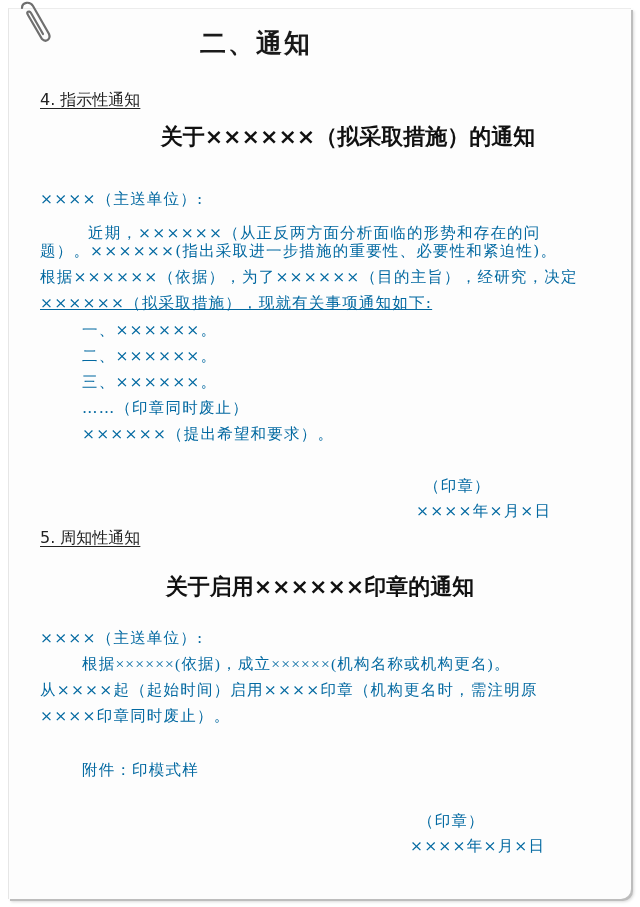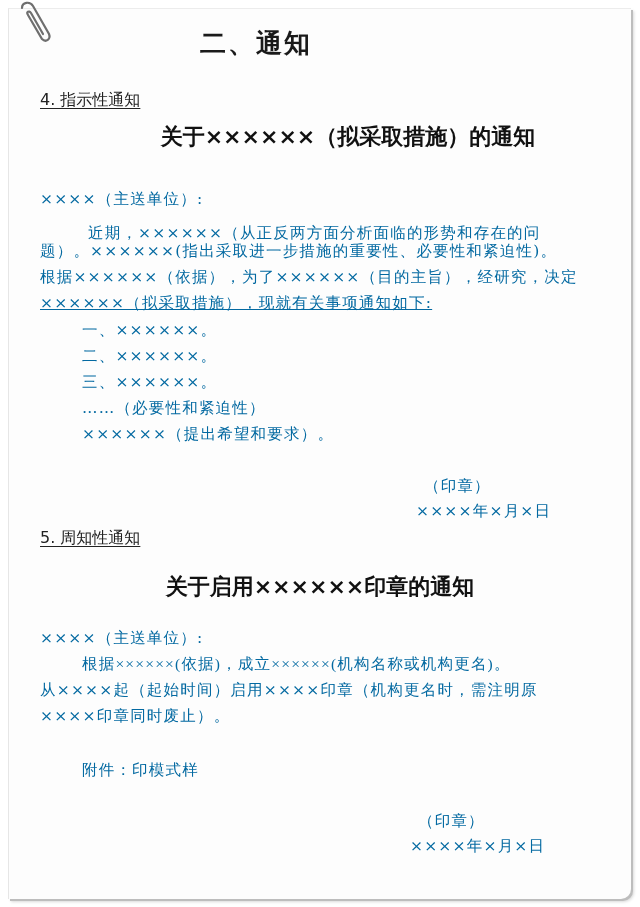--- a/index.html
+++ b/index.html
@@ -80,21 +80,21 @@
 
 <div class="abs body-line" style="left:40px; top:189px;">××××（主送单位）:</div>
 <div class="abs body-line" style="left:82px; top:223px;margin-left:6px;">近期，××××××（从正反两方面分析面临的形势和存在的问</div>
 <div class="abs body-line" style="left:40px; top:241px;">题）。××××××(指出采取进一步措施的重要性、必要性和紧迫性)。</div>
 <div class="abs body-line" style="left:40px; top:267px;">根据××××××（依据），为了××××××（目的主旨），经研究，决定</div>
 <div class="abs body-line" style="left:40px; top:293px;text-decoration:underline;">××××××（拟采取措施），现就有关事项通知如下:</div>
 
 <div class="abs body-line" style="left:82px; top:320px;">一、××××××。</div>
 <div class="abs body-line" style="left:82px; top:346px;">二、××××××。</div>
 <div class="abs body-line" style="left:82px; top:372px;">三、××××××。</div>
-<div class="abs body-line" style="left:82px; top:398px;">……（必要性和紧迫性）</div>
+<div class="abs body-line" style="left:82px; top:398px;">……（印章同时废止）</div>
 <div class="abs body-line" style="left:82px; top:424px;">××××××（提出希望和要求）。</div>
 
 <div class="abs body-line" style="left:424px; top:476px;">（印章）</div>
 <div class="abs body-line" style="left:416px; top:501px;">××××年×月×日</div>
 
 <div class="abs section-heading" style="left:40px; top:528px;">5. 周知性通知</div>
 <div class="abs notice-title" style="top:572px;">关于启用××××××印章的通知</div>
 
 <div class="abs body-line" style="left:40px; top:628px;">××××（主送单位）:</div>
 <div class="abs body-line" style="left:82px; top:654px;font-family:Liberation Serif, serif;">根据××××××(依据)，成立××××××(机构名称或机构更名)。</div>

